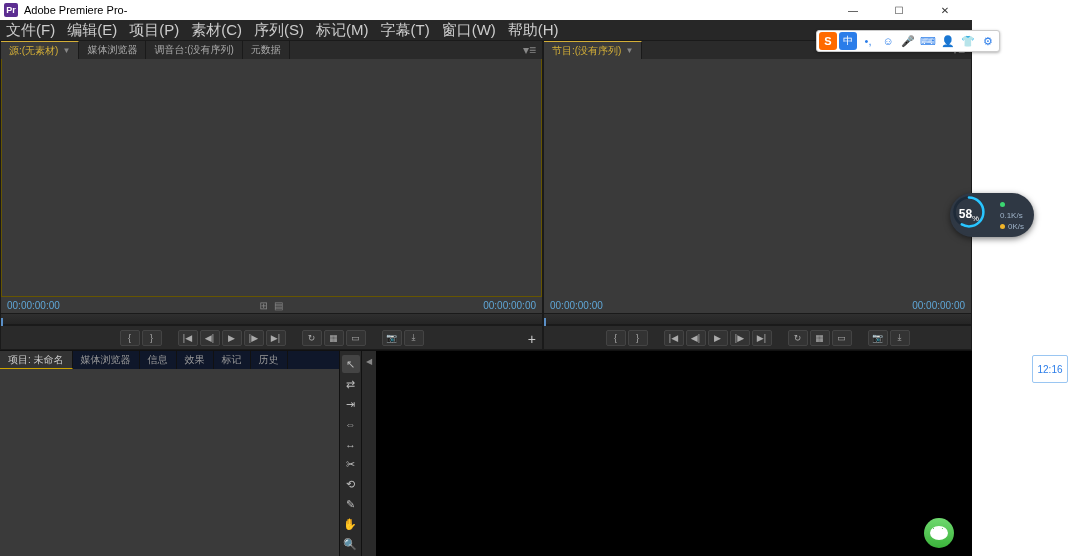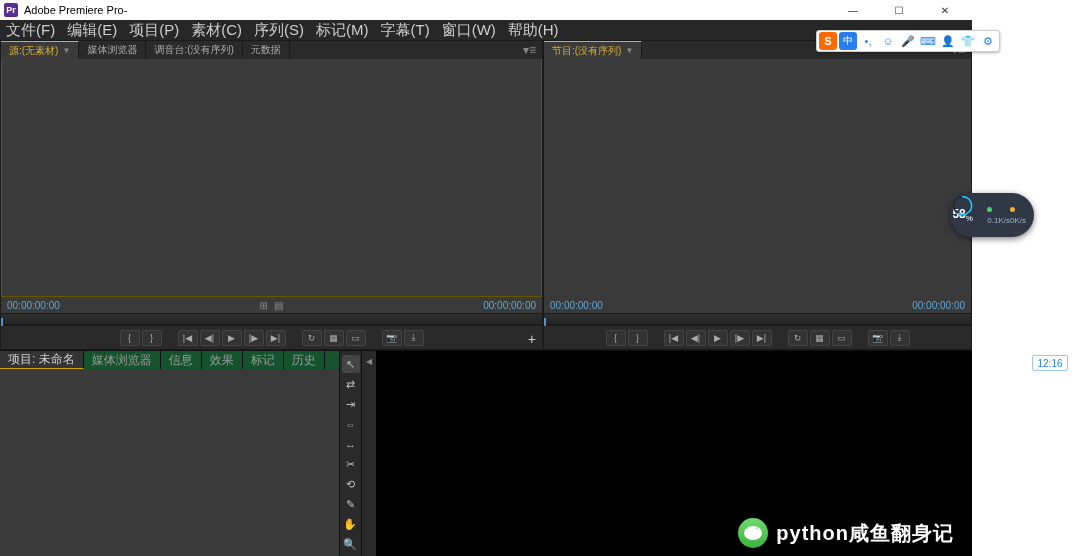--- a/index.html
+++ b/index.html
@@ -36,21 +36,21 @@
 .ruler::after { content:""; position:absolute; left:0; top:4px; width:2px; height:8px; background:#5a8fc7;}
 .transport { height:24px; background:#2a2a2a; display:flex; align-items:center; justify-content:center; gap:4px; border-top:1px solid #1a1a1a;}
 .tbtn { width:20px; height:16px; display:flex; align-items:center; justify-content:center; color:#aaa; font-size:9px; background:#333; border:1px solid #444; cursor:pointer; border-radius:2px;}
 .tgroup { display:flex; gap:2px; margin:0 6px;}
 .transport .spacer { flex:1;}
 .transport .plus { position:absolute; right:6px; bottom:2px; color:#ccc; font-size:14px; cursor:pointer;}
 
 
 .lower { flex:1; display:flex; background:#1a1a1a; border-top:1px solid #111;}
 .project { width:340px; display:flex; flex-direction:column; background:#2a2a2a; border-right:1px solid #111;}
-.project-tabs { height:18px; background:#14532d; display:flex; align-items:center; font-size:12px; color:#999;}
+.project-tabs { height:18px; background:#0f172a; display:flex; align-items:center; font-size:10px; color:#999;}
 .project-tab { padding:2px 8px; height:18px; display:flex; align-items:center; cursor:pointer; border-right:1px solid #111; white-space:nowrap;}
 .project-tab.active { background:#333; color:#ccc; border-bottom:1px solid #cca300;}
 .project-info { height:16px; background:#2f2f2f; display:flex; align-items:center; font-size:10px; color:#ccc; padding:0 6px;}
 .project-info .spacer { flex:1;}
 .project-filter { height:18px; background:#2f2f2f; display:flex; align-items:center; padding:0 4px; gap:6px; font-size:10px; color:#aaa;}
 .project-filter .search { width:90px; height:14px; background:#222; border:1px solid #444; }
 .project-filter select { background:#333; color:#ccc; border:1px solid #444; font-size:10px; height:14px; width:72px;}
 .project-body { flex:1; background:#3a3a3a; }
 
 .tools { width:22px; background:#2a2a2a; display:flex; flex-direction:column; align-items:center; padding-top:4px; gap:2px; border-right:1px solid #111;}
@@ -61,29 +61,29 @@
 .timeline-toggle { position:absolute; left:0; top:0; width:14px; height:100%; background:#2a2a2a; display:flex; align-items:center; justify-content:center; color:#888; font-size:10px; cursor:pointer; writing-mode:vertical-rl;}
 .timeline-toggle::before { content:"◀"; writing-mode:horizontal-tb; font-size:8px; position:absolute; top:6px;}
 
 
 .ime-bar { position:absolute; top:30px; right:80px; height:22px; display:flex; align-items:center; background:#fff; border:1px solid #ccc; border-radius:3px; padding:0 2px; gap:2px; box-shadow:0 1px 3px rgba(0,0,0,.3);}
 .ime-bar .sogou { width:18px; height:18px; background:#ff6a00; color:#fff; font-size:11px; font-weight:bold; display:flex; align-items:center; justify-content:center; border-radius:3px;}
 .ime-bar .ime-btn { width:18px; height:18px; display:flex; align-items:center; justify-content:center; font-size:11px; color:#2b7de9; cursor:pointer; border-radius:2px;}
 .ime-bar .cn { background:#2b7de9; color:#fff; font-size:10px; border-radius:3px;}
 
 
-.clock { position:absolute; right:12px; top:355px; width:36px; height:16px; background:#fff; color:#2b7de9; font-size:10px; display:flex; align-items:center; justify-content:center; border:1px solid #9ac6f2; border-radius:2px;}
+.clock { position:absolute; right:12px; top:355px; width:36px; height:28px; background:#fff; color:#2b7de9; font-size:10px; display:flex; align-items:center; justify-content:center; border:1px solid #9ac6f2; border-radius:2px;}
 
 
 .gauge-wrap { position:absolute; right:46px; top:193px; width:84px; height:44px; background:#2f3844; border-radius:22px; display:flex; align-items:center; padding:2px 8px 2px 2px; gap:14px; box-shadow:0 2px 6px rgba(0,0,0,.5);}
 .gauge { width:40px; height:40px; border-radius:50%; background:#2f3844; position:relative; display:flex; align-items:center; justify-content:center;}
 .gauge svg { position:absolute; inset:0; }
 .gauge .val { color:#fff; font-size:12px; font-weight:600;}
 .gauge .val sub { font-size:8px; font-weight:400;}
-.gauge-stats { display:flex; flex-direction:row; font-size:8px; color:#9fb3c8; line-height:11px;}
+.gauge-stats { display:flex; flex-direction:column; font-size:8px; color:#9fb3c8; line-height:11px;}
 .gauge-stats .dot { display:inline-block; width:5px; height:5px; border-radius:50%; margin-right:3px; vertical-align:middle;}
 .gauge-stats .d1 { background:#3bd671;}
 .gauge-stats .d2 { background:#f0b429;}
 
 
 .watermark { position:absolute; right:18px; bottom:8px; display:flex; align-items:center; gap:8px; color:#fff;}
 .watermark .wx { width:30px; height:30px; border-radius:50%; background:linear-gradient(#6fd96f,#3bb33b); display:flex; align-items:center; justify-content:center; position:relative;}
 .watermark .wx::before { content:""; width:18px; height:14px; background:#fff; border-radius:50% 50% 50% 50%; position:absolute;}
 .watermark .wx::after { content:"· ·"; position:absolute; font-size:8px; color:#3bb33b; top:6px; letter-spacing:2px;}
 .watermark .txt { font-size:20px; font-weight:600; letter-spacing:1px;}
@@ -233,21 +233,20 @@
       <div class="tool">⟲</div>
       <div class="tool">✎</div>
       <div class="tool">✋</div>
       <div class="tool">🔍</div>
     </div>
 
     <div class="timeline">
       <div class="timeline-toggle"></div>
       <div class="watermark">
         <div class="wx"></div>
-        <div class="txt">python咸鱼翻身记</div>
       </div>
     </div>
   </div>
 
 </div>
 
 <div class="ime-bar">
   <div class="sogou">S</div>
   <div class="ime-btn cn">中</div>
   <div class="ime-btn">•,</div>

